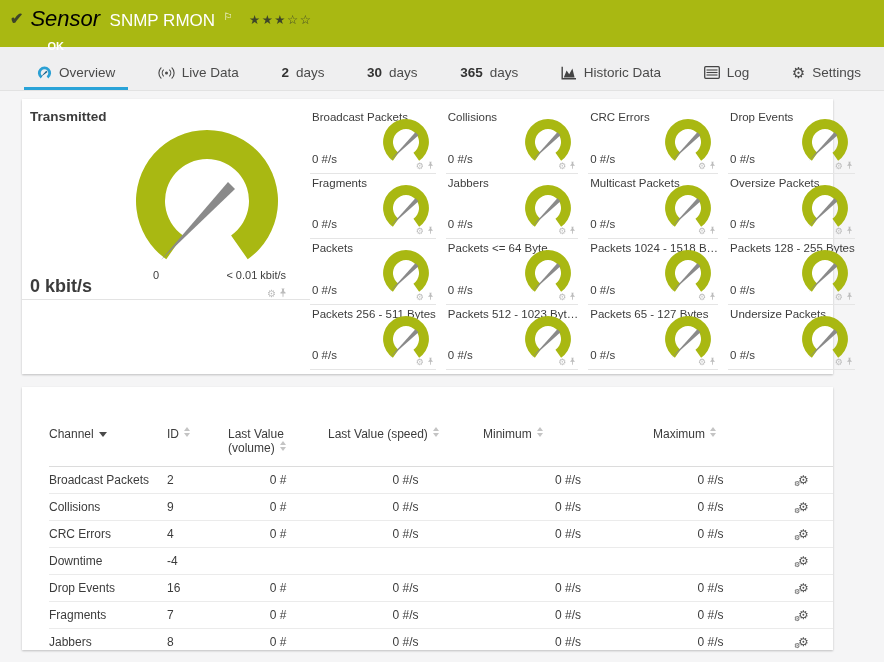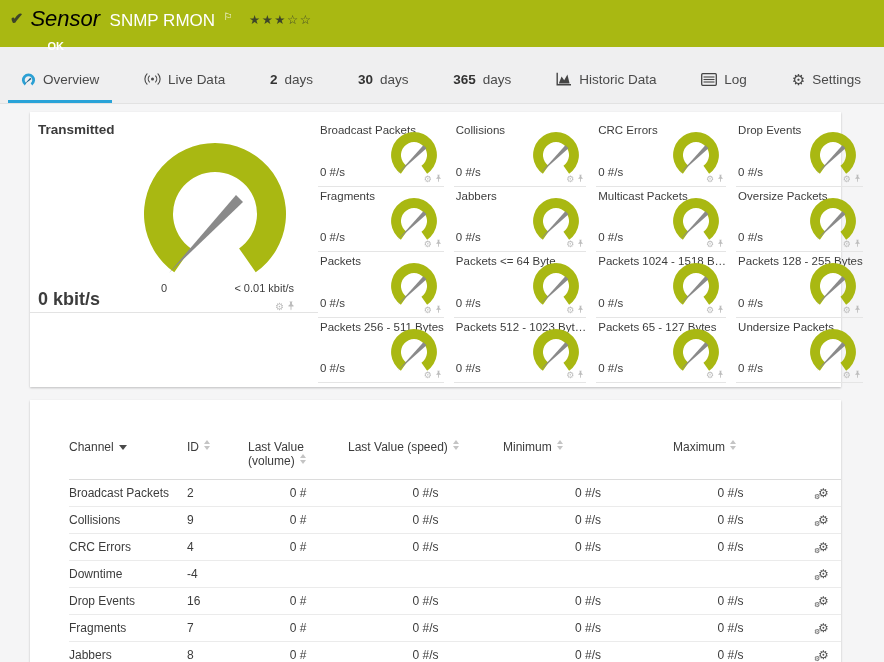--- a/index.html
+++ b/index.html
@@ -10,30 +10,30 @@
   .topbar{height:47px;background:#a9b812;display:flex;align-items:flex-start;padding:6px 10px 0 10px}
   .topbar .check{color:#3e4529;font-size:16px;font-weight:bold;margin:3px 7px 0 0}
   .title-line{line-height:22px;white-space:nowrap}
   .title-prefix{color:#000000;font-style:italic;font-size:22px}
   .title-name{color:#fff;font-size:17px;margin-left:5px}
   .flag{color:#fff;font-size:10px;vertical-align:super;margin-left:4px}
   .stars{margin-left:12px;font-size:12.5px;color:#3e4529;letter-spacing:1.5px;vertical-align:2px;cursor:pointer}
   .status-badge{color:#fff;font-weight:bold;font-size:11px;margin:8px 0 0 17px}
 
   
-  .tabs{height:57px;background:#efeff0;border-bottom:1px solid #e2e2e2;display:flex;
-    justify-content:space-between;padding:0 10px 0 8px}
+  .tabs{height:44px;background:#efeff0;border-bottom:1px solid #e2e2e2;display:flex;
+    justify-content:space-between;padding:0 10px 0 24px}
   .tab{position:relative;display:flex;align-items:center;gap:7px;padding:8px 13px 0;
     font-size:13.5px;color:#4a4a4a;cursor:pointer;white-space:nowrap}
   .tab .icon{display:inline-flex;align-items:center}
   .tab .num{font-weight:bold;color:#333}
   .tab.active::after{content:"";position:absolute;left:0;right:0;bottom:0;height:3px;background:#29a3d8}
 
   
-  .panel{background:#fff;margin-left:30px;width:811px;box-shadow:0 1px 2px rgba(0,0,0,.22)}
+  .panel{background:#fff;margin-left:22px;width:811px;box-shadow:0 1px 2px rgba(0,0,0,.22)}
   .gauges-panel{margin-top:8px;height:275px;display:flex}
 
   
   .main-gauge{width:288px;flex:none;position:relative}
   .mg-title{position:absolute;left:8px;top:10px;font-size:13.5px;font-weight:bold}
   .mg-svg{position:absolute;left:85px;top:14px;width:200px;height:150px}
   .mg-min{position:absolute;left:131px;top:170px;font-size:11px}
   .mg-max{position:absolute;right:24px;top:170px;font-size:11px}
   .mg-value{position:absolute;left:8px;top:177px;font-size:18px;font-weight:bold}
   .mg-icons{position:absolute;right:23px;top:189px}
@@ -45,21 +45,21 @@
   .tile-grid{flex:1;display:grid;grid-template-columns:repeat(4,1fr);grid-auto-rows:65.5px;padding-top:9px}
   .tile{position:relative;padding:3px 10px 0 2px;font-size:11.5px;cursor:pointer}
   .tile::after{content:"";position:absolute;left:0;right:10px;bottom:0;height:1px;background:#e5e5e5}
   .t-title{white-space:nowrap;overflow:hidden;max-width:100%}
   .mini-svg{position:absolute;right:13px;top:8px;width:54px;height:50px}
   .t-value{position:absolute;left:2px;bottom:9px}
   .t-icons{position:absolute;right:12px;bottom:2px}
   .t-icons .gear-glyph{font-size:9px}
 
   
-  .table-panel{margin-top:13px;height:263px;padding-left:39px;overflow:hidden}
+  .table-panel{margin-top:13px;height:263px;padding-left:27px;overflow:hidden}
   table{border-collapse:collapse;table-layout:fixed;width:790px;font-size:12px}
   th{font-weight:normal;text-align:left;vertical-align:top;padding:40px 0 11px;
      border-bottom:1px solid #dcdcdc;color:#3c3c3c;cursor:pointer}
   th.left{text-align:left}
   td{height:27px;border-bottom:1px solid #ebebeb;text-align:center;color:#3c3c3c}
   td.left{text-align:left}
   .sort{display:inline-block;margin-left:5px;vertical-align:1px}
   .sort i{display:block;width:0;height:0;border-left:3.5px solid transparent;border-right:3.5px solid transparent}
   .sort .up{border-bottom:4px solid #c4c4c4;margin-bottom:2px}
   .sort .dn{border-top:4px solid #c4c4c4}

